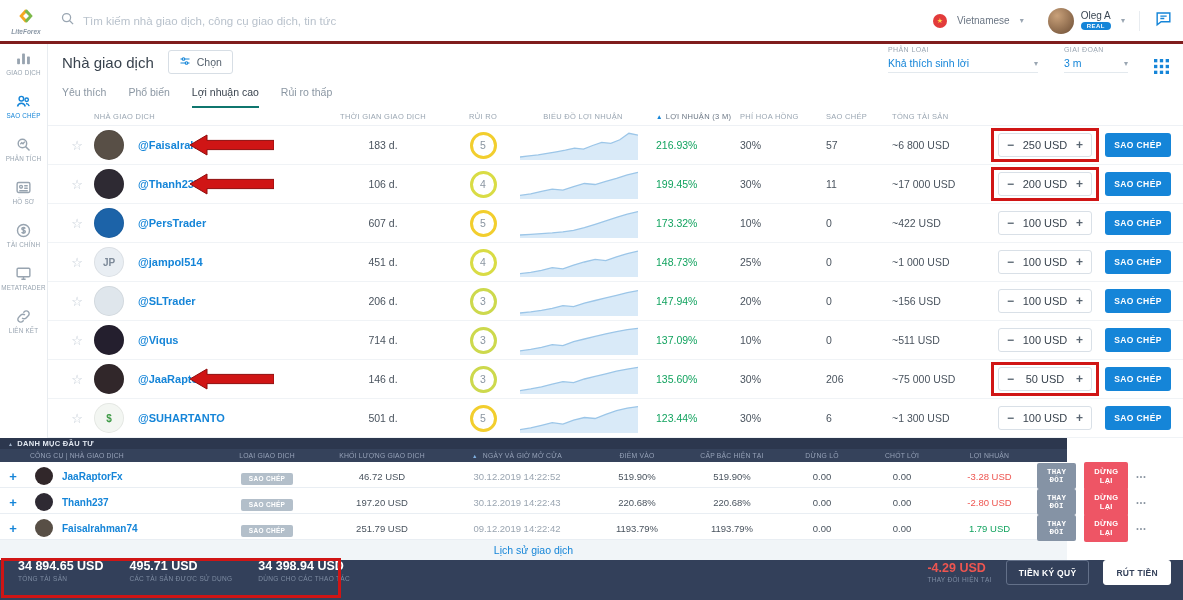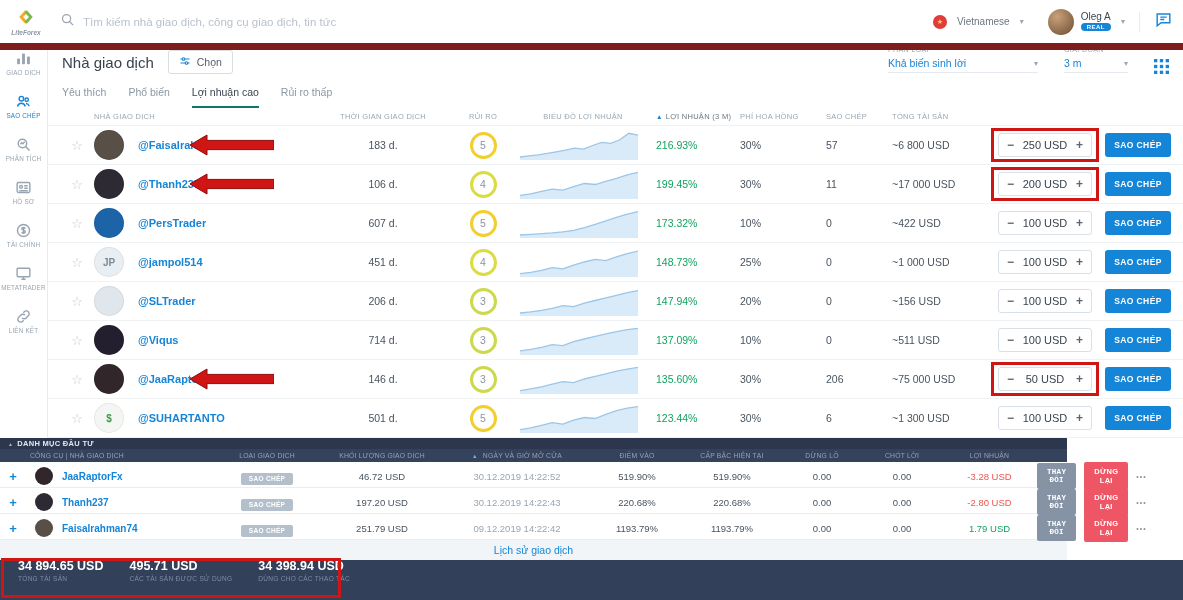--- a/index.html
+++ b/index.html
@@ -1,20 +1,20 @@
 <!DOCTYPE html>
 <html style="--accent: #1585d8; --positive: #12a35f; --negative: #ee5550; --annotation: #d01515; --dark-bar: #33405a;"><head>
 <meta charset="utf-8">
 <style>
   *{margin:0;padding:0;box-sizing:border-box}
   body{font-family:"Liberation Sans",sans-serif;background:#fff}
   .app{position:relative;width:1183px;height:600px;background:#fff;overflow:hidden;color:#39434e}
 
   
-  .topbar{position:absolute;top:0;left:0;right:0;height:50px;background:#fff;border-bottom:7px solid #7f1d1d;display:flex;align-items:center;z-index:40}
+  .topbar{position:absolute;top:0;left:0;right:0;height:44px;background:#fff;border-bottom:3px solid #7f1d1d;display:flex;align-items:center;z-index:40}
   .logo{width:52px;display:flex;flex-direction:column;align-items:center;justify-content:center;gap:0;padding-top:2px}
   .logo .brand-name{font-size:6.5px;font-style:italic;font-weight:bold;color:#8a97a5;line-height:1}
   .searchwrap{display:flex;align-items:center;gap:8px;flex:1;padding-left:8px}
   .searchwrap input{border:none;outline:none;font-size:11.5px;color:#444;width:100%;background:transparent}
   .searchwrap input::placeholder{color:#b9c2cc}
   .top-right{display:flex;align-items:center;gap:10px;padding-right:10px}
   .flag{width:14px;height:14px;border-radius:50%;background:#e23b3b;display:flex;align-items:center;justify-content:center;color:#ffd84d;font-size:7px;line-height:1}
   .lang-label{font-size:10px;color:#6b7684}
   .chev{color:#9aa6b2;font-size:8px}
   .user{display:flex;align-items:center;gap:7px;margin-left:14px;cursor:pointer}
@@ -244,21 +244,21 @@
               <circle cx="9" cy="8" r="2.6" fill="#fff"></circle>
               <circle cx="15" cy="16" r="2.6" fill="#fff"></circle>
             </svg>
         </span>
         <span>Chọn</span>
       </span>
       <div class="ctl-group">
         <div class="ctl">
           <span class="ctl-label">PHÂN LOẠI</span>
           <span class="ctl-value wide">
-            <span>Khả biến sinh lời</span>
+            <span>Khả thích sinh lời</span>
               <span class="chev">▾</span>
           </span>
         </div>
         <div class="ctl">
           <span class="ctl-label">GIAI ĐOẠN</span>
           <span class="ctl-value narrow">
             <span>3 m</span>
               <span class="chev">▾</span>
           </span>
         </div>
@@ -612,18 +612,26 @@
   </div>
         <div class="stat">
     <span class="stat-value">495.71 USD</span>
     <span class="stat-label">CÁC TÀI SẢN ĐƯỢC SỬ DỤNG</span>
   </div>
         <div class="stat">
     <span class="stat-value">34 398.94 USD</span>
     <span class="stat-label">DÙNG CHO CÁC THAO TÁC</span>
   </div>
       </div>
+    <div class="sb-right">
+      <div class="stat change">
+        <span class="stat-value">-4.29 USD</span>
+        <span class="stat-label">THAY ĐỔI HIỆN TẠI</span>
+      </div>
+      <button class="sb-btn">TIỀN KÝ QUỸ</button>
+      <button class="sb-btn light">RÚT TIỀN</button>
+    </div>
   </div>
 
   <div class="annot-layer">
     <div class="stats-box"></div>
   </div>
 </div>
 
 </body></html>

